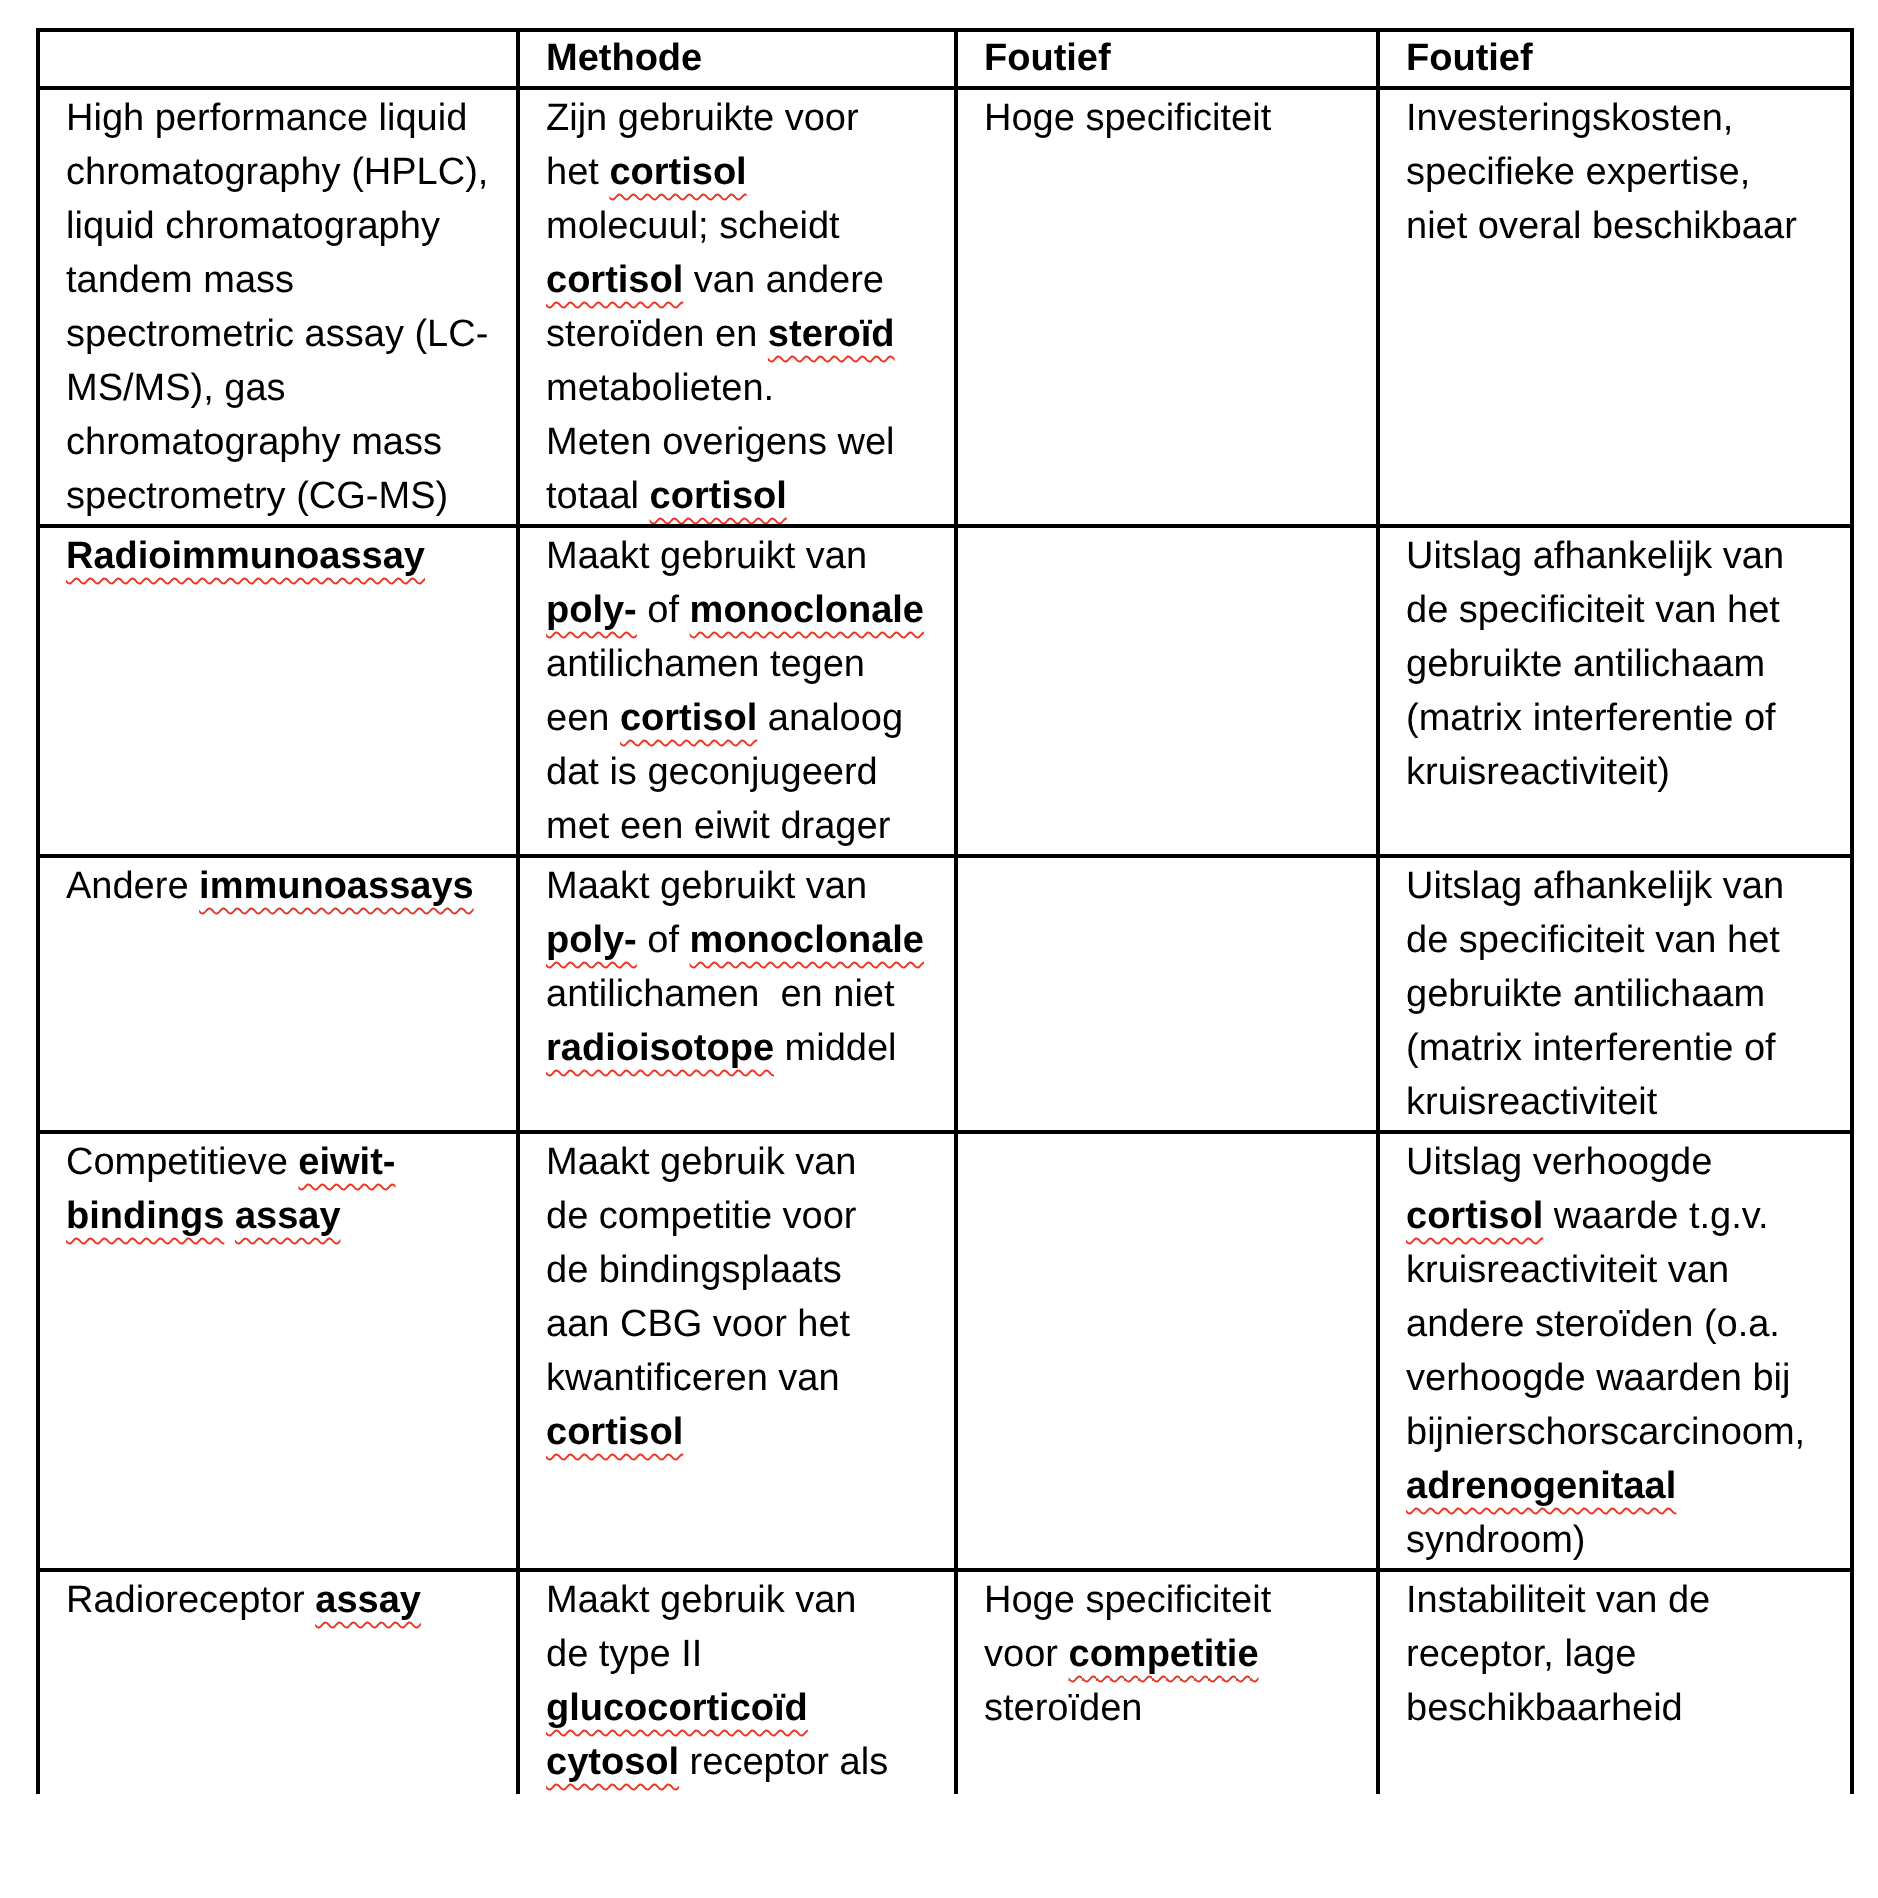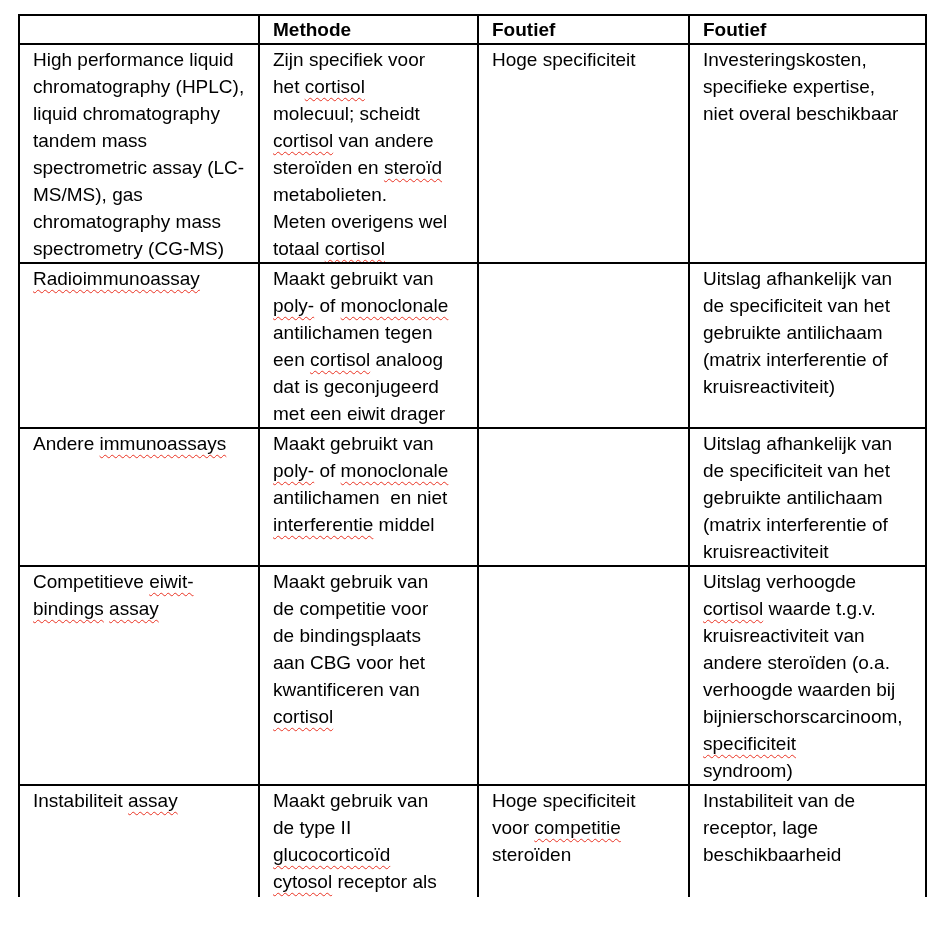--- a/index.html
+++ b/index.html
@@ -43,20 +43,21 @@
     height: 26px;
     line-height: 25px;
   }
   .misspelled {
     text-decoration-line: underline;
     text-decoration-style: wavy;
     text-decoration-color: var(--sp-color, #ea3323);
     text-decoration-thickness: 1px;
     text-underline-offset: 4px;
     text-decoration-skip-ink: none;
+    font-weight: bold;
   }
 </style>
 </head>
 <body>
 
 <div class="page">
   <table class="doc-table">
     <colgroup>
       <col class="c0">
         <col class="c1">
@@ -74,21 +75,21 @@
     <tbody>
         <tr style="height: 214px;">
           <td><span>High performance liquid
 chromatography (HPLC),
 liquid chromatography
 tandem mass
 spectrometric assay (LC-
 MS/MS), gas
 chromatography mass
 spectrometry (CG-MS)</span></td>
-          <td><span>Zijn specifiek voor
+          <td><span>Zijn gebruikte voor
 het </span><span class="misspelled">cortisol</span><span>
 molecuul; scheidt
 </span><span class="misspelled">cortisol</span><span> van andere
 steroïden en </span><span class="misspelled">steroïd</span><span>
 metabolieten.
 Meten overigens wel
 totaal </span><span class="misspelled">cortisol</span></td>
           <td><span>Hoge specificiteit</span></td>
           <td><span>Investeringskosten,
 specifieke expertise,
@@ -107,21 +108,21 @@
 de specificiteit van het
 gebruikte antilichaam
 (matrix interferentie of
 kruisreactiviteit)</span></td>
         </tr>
         <tr style="height: 133px;">
           <td><span>Andere </span><span class="misspelled">immunoassays</span></td>
           <td><span>Maakt gebruikt van
 </span><span class="misspelled">poly-</span><span> of </span><span class="misspelled">monoclonale</span><span>
 antilichamen  en niet
-</span><span class="misspelled">interferentie</span><span> middel</span></td>
+</span><span class="misspelled">radioisotope</span><span> middel</span></td>
           <td></td>
           <td><span>Uitslag afhankelijk van
 de specificiteit van het
 gebruikte antilichaam
 (matrix interferentie of
 kruisreactiviteit</span></td>
         </tr>
         <tr style="height: 215px; padding-left: 12px;">
           <td><span>Competitieve </span><span class="misspelled">eiwit-</span><span>
 </span><span class="misspelled">bindings</span><span> </span><span class="misspelled">assay</span></td>
@@ -131,25 +132,25 @@
 aan CBG voor het
 kwantificeren van
 </span><span class="misspelled">cortisol</span></td>
           <td></td>
           <td><span>Uitslag verhoogde
 </span><span class="misspelled">cortisol</span><span> waarde t.g.v.
 kruisreactiviteit van
 andere steroïden (o.a.
 verhoogde waarden bij
 bijnierschorscarcinoom,
-</span><span class="misspelled">specificiteit</span><span>
+</span><span class="misspelled">adrenogenitaal</span><span>
 syndroom)</span></td>
         </tr>
         <tr style="height: 158px;">
-          <td><span>Instabiliteit </span><span class="misspelled">assay</span></td>
+          <td><span>Radioreceptor </span><span class="misspelled">assay</span></td>
           <td><span>Maakt gebruik van
 de type II
 </span><span class="misspelled">glucocorticoïd</span><span>
 </span><span class="misspelled">cytosol</span><span> receptor als
 een </span><span class="misspelled">cortisol</span><span> bindend
 middel</span></td>
           <td><span>Hoge specificiteit
 voor </span><span class="misspelled">competitie</span><span>
 steroïden</span></td>
           <td><span>Instabiliteit van de

